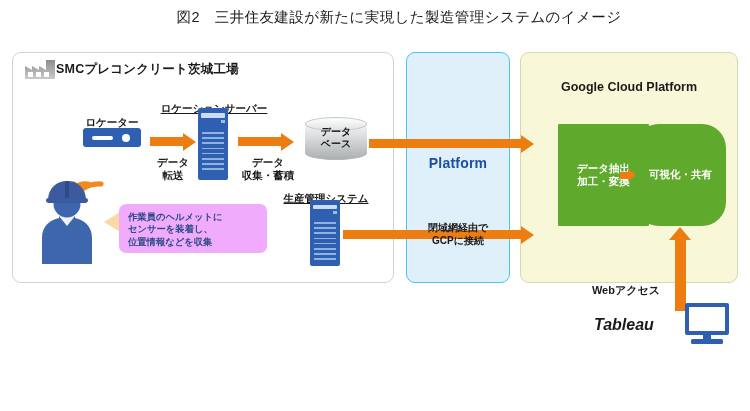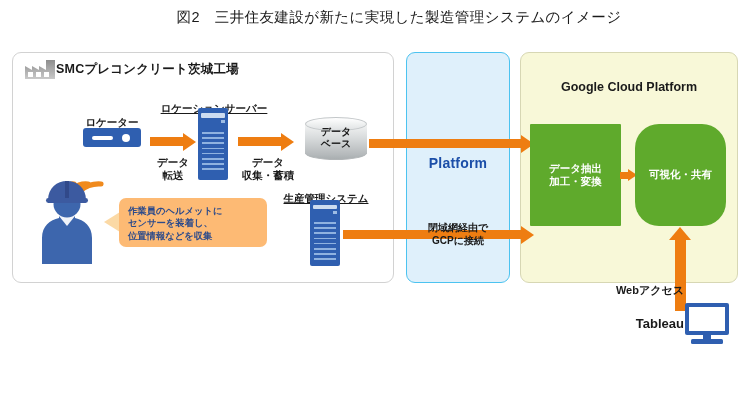--- a/index.html
+++ b/index.html
@@ -52,22 +52,22 @@
   .db-top{position:absolute;left:0;top:0;width:62px;height:14px;border-radius:50%;
     background:linear-gradient(to bottom,#ffffff,#dfe2e3);border:1px solid #c3c7c9;box-sizing:border-box;}
   .db-bot{position:absolute;left:0;top:29px;width:62px;height:14px;border-radius:50%;
     background:linear-gradient(to bottom,#c9cdcf,#a9aeb0);border:1px solid #b0b4b6;box-sizing:border-box;}
   .db-text{position:absolute;left:0;top:9px;width:62px;text-align:center;font-size:10px;
     font-weight:bold;line-height:1.18;color:#1a1a1a;z-index:3;white-space:pre-line;}
   
   .worker{position:absolute;left:22px;top:168px;width:92px;height:98px;}
   
   .callout{
-    position:absolute;left:119px;top:198px;width:148px;height:49px;
-    background:#fdba74;border-radius:7px;
+    position:absolute;left:119px;top:204px;width:148px;height:49px;
+    background:#f0abfc;border-radius:7px;
   }
   .callout-txt{
     position:absolute;left:9px;top:7px;width:132px;font-size:9.3px;font-weight:bold;
     color:#2b4a8b;line-height:1.33;white-space:pre-line;text-align:left;
   }
   .callout-tail{
     position:absolute;left:104px;top:212px;width:0;height:0;
     border-top:10px solid transparent;border-bottom:10px solid transparent;
     border-right:16px solid #fbd9a5;
   }
@@ -86,32 +86,32 @@
     font-size:14px;font-weight:bold;color:#1b4ea8;letter-spacing:.2px;}
   .vpn-note{position:absolute;left:406px;top:222px;width:104px;text-align:center;
     font-size:10px;font-weight:bold;color:#1a1a1a;line-height:1.25;white-space:pre-line;}
   
   .gcp-title{position:absolute;left:520px;top:80px;width:218px;text-align:center;
     font-size:12.5px;font-weight:bold;color:#1a1a1a;}
   .gbox{position:absolute;background:#5faa2c;border-radius:1px;display:flex;
     align-items:center;justify-content:center;}
   .gbox span{font-size:10.5px;font-weight:bold;color:#ffffff;line-height:1.24;
     text-align:center;white-space:pre-line;}
-  .gbox-1{left:530px;top:124px;width:91px;height:102px;font-family:Liberation Serif, serif;}
+  .gbox-1{left:558px;top:124px;width:91px;height:102px;font-family:Liberation Serif, serif;}
   .gbox-2{left:635px;top:124px;width:91px;height:102px;border-radius:24px;}
   .mid-arrow{position:absolute;left:620px;top:169px;width:17px;height:12px;}
   .mid-arrow .s{position:absolute;left:0;top:3px;width:9px;height:7px;background:#ee7d11;}
   .mid-arrow .h{position:absolute;left:8px;top:0;width:0;height:0;
     border-top:6.5px solid transparent;border-bottom:6.5px solid transparent;
     border-left:9px solid #ee7d11;}
   
-  .web-lbl{position:absolute;left:594px;top:283px;width:90px;text-align:right;
+  .web-lbl{position:absolute;left:570px;top:283px;width:90px;text-align:right;
     font-size:11px;font-weight:bold;color:#1a1a1a;}
-  .tab-lbl{position:absolute;left:594px;top:316px;width:90px;text-align:right;
-    font-size:13px;font-weight:bold;color:#1a1a1a;}
+  .tab-lbl{position:absolute;left:594px;top:316px;width:90px;
+    font-size:16px;font-weight:bold;color:#1a1a1a;font-style:italic;}
   .monitor{position:absolute;left:683px;top:302px;width:48px;height:44px;}
   
   .caption{position:absolute;left:0;top:355px;width:750px;text-align:center;
     font-size:11px;color:#3a3a3a;line-height:1.85;}
 </style>
 </head>
 <body>
 
 <div class="fig-title">図2　三井住友建設が新たに実現した製造管理システムのイメージ</div>
 

